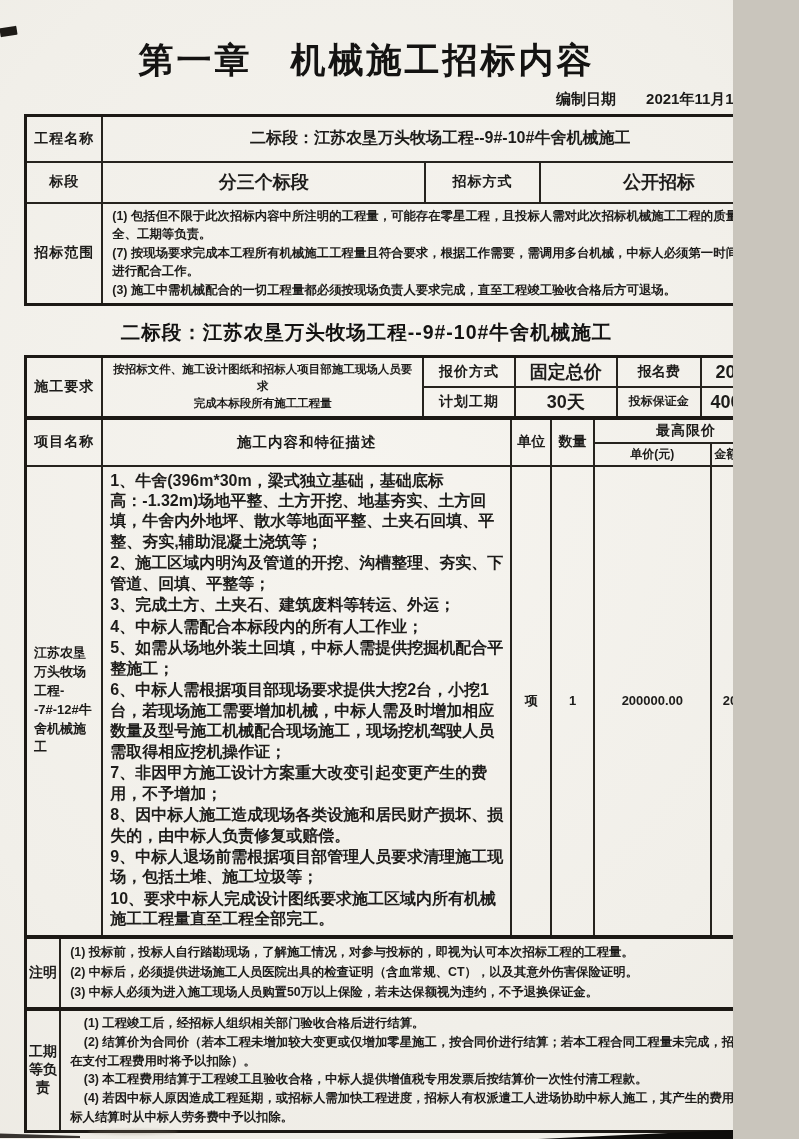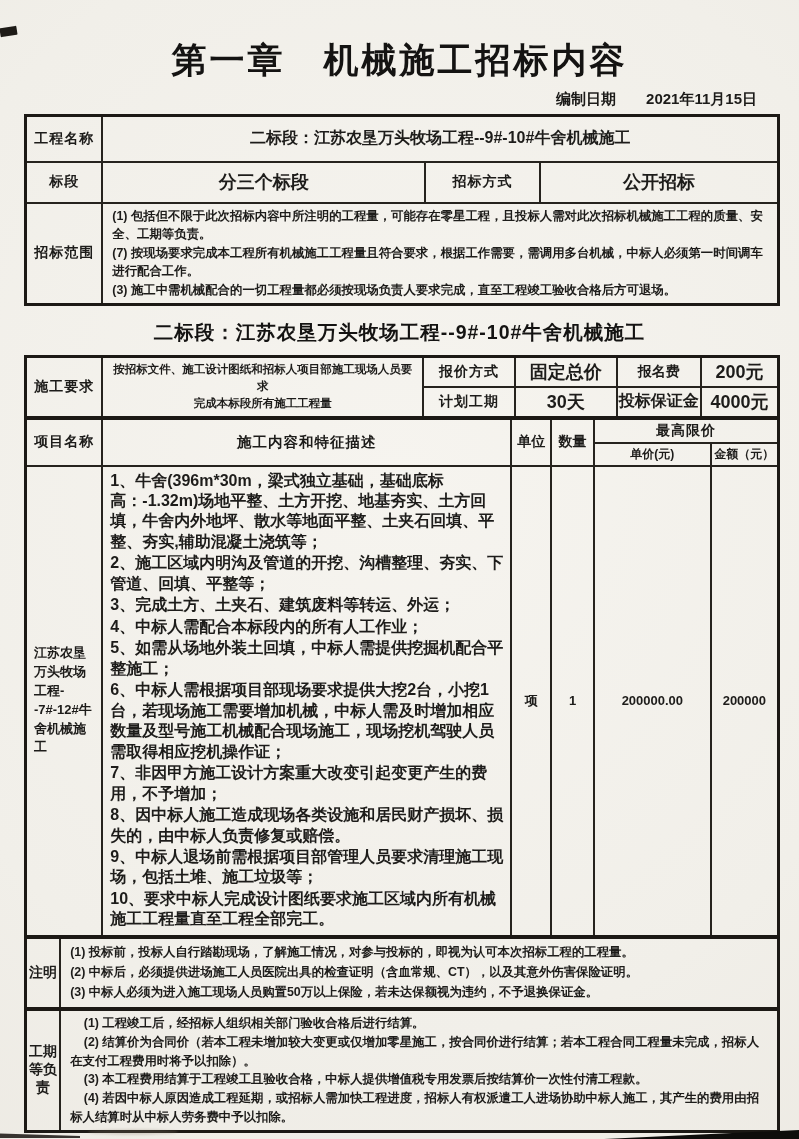--- a/index.html
+++ b/index.html
@@ -2,21 +2,21 @@
 <html lang="zh"><head>
 <meta charset="utf-8">
 <style>
   html,body{margin:0;padding:0;}
   body{
     width:799px;height:1139px;
     background:#c9c5bc;
     font-family:"Liberation Sans","DejaVu Sans",sans-serif;
   }
   .page{
-    position:relative;width:799px;height:1139px;overflow:hidden;
+    position:relative;width:733px;height:1139px;overflow:hidden;
     background:
       radial-gradient(ellipse 120% 90% at 50% 42%, #f6f4ef 0%, #f1efe9 55%, #ece9e2 88%, #e6e3db 100%);
     color:#1b1a18;
   }
   
   .artifact-tl{position:absolute;top:27px;left:0;width:17px;height:9px;background:#1d1a16;transform:rotate(-9deg);border-radius:1px;}
   .artifact-br{position:absolute;bottom:0;right:0;width:195px;height:10px;background:#0e0d0b;clip-path:polygon(0 100%,100% 10%,100% 100%);}
   .artifact-bl{position:absolute;bottom:1px;left:0;width:80px;height:5px;background:#171411;clip-path:polygon(0 10%,100% 60%,100% 100%,0 100%);opacity:.85;}
   .artifact-smudge{position:absolute;bottom:4px;left:88px;width:90px;height:6px;background:#8a7f6e;opacity:.25;border-radius:50%;filter:blur(1px);}
   
@@ -122,21 +122,21 @@
       <td class="ctr prewrap" rowspan="2" style="font-size:11.5px;font-weight:700;line-height:1.5;">按招标文件、施工设计图纸和招标人项目部施工现场人员要求
 完成本标段所有施工工程量</td>
       <td class="lbl">报价方式</td>
       <td class="ctr">固定总价</td>
       <td class="lbl" style="letter-spacing:0;">报名费</td>
       <td class="ctr">200元</td>
     </tr>
     <tr style="height:30px">
       <td class="lbl">计划工期</td>
       <td class="ctr">30天</td>
-      <td class="lbl" style="letter-spacing:0;font-size:16px;padding:2px 1px;">投标保证金</td>
+      <td class="lbl" style="letter-spacing:0;font-size:12px;padding:2px 1px;">投标保证金</td>
       <td class="ctr">4000元</td>
     </tr>
   </tbody>
     </table>
 
   <table class="joined">
     <colgroup>
         <col style="width:10.2%">
         <col style="width:54.3%">
         <col style="width:5.3%">

